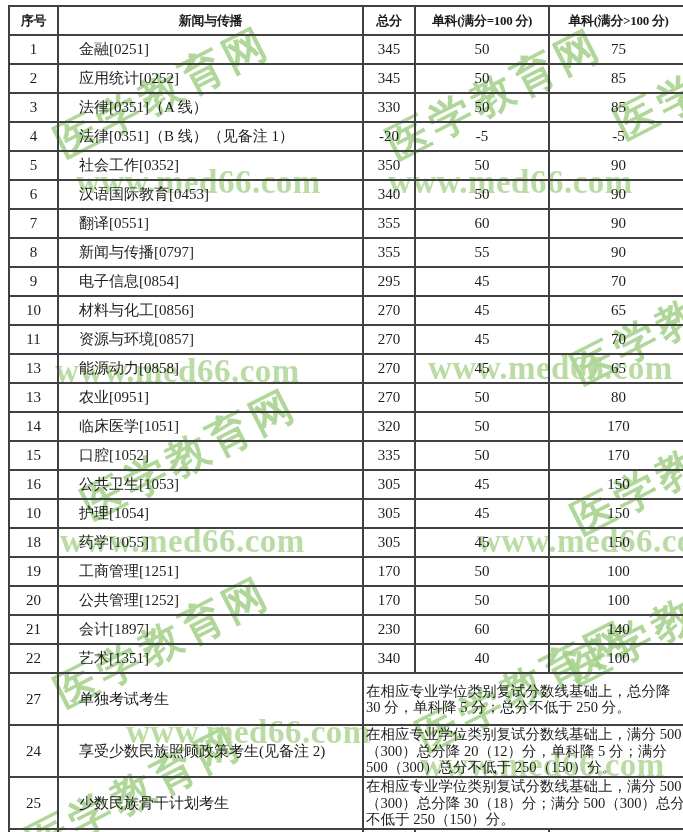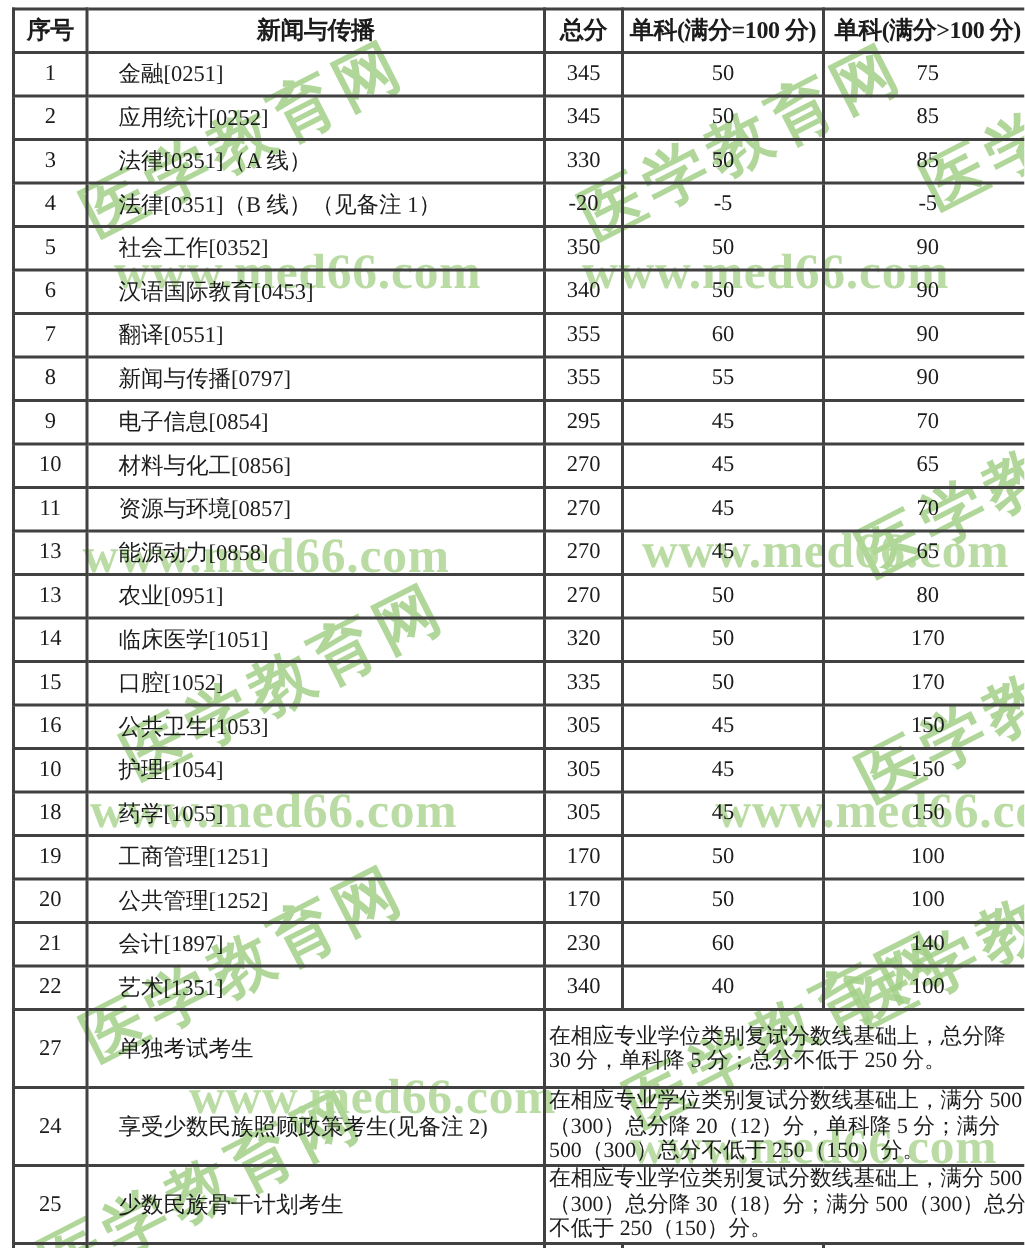--- a/index.html
+++ b/index.html
@@ -53,21 +53,21 @@
   .score-table td {
     border: 2px solid #414141;
     padding: 0;
     color: #1c1c1c;
     font-size: 15px;
     vertical-align: middle;
     overflow: hidden;
   }
   .score-table th {
     font-weight: bold;
-    font-size: 16px;
+    font-size: 13px;
     letter-spacing: -0.3px;
     height: 27px;
     text-align: center;
     background: transparent;
   }
   tr.std { height: 29px; }
   tr.note-row.n3 td { height: 50px; }
   td.c { text-align: center; }
   td.cat {
     text-align: left;

